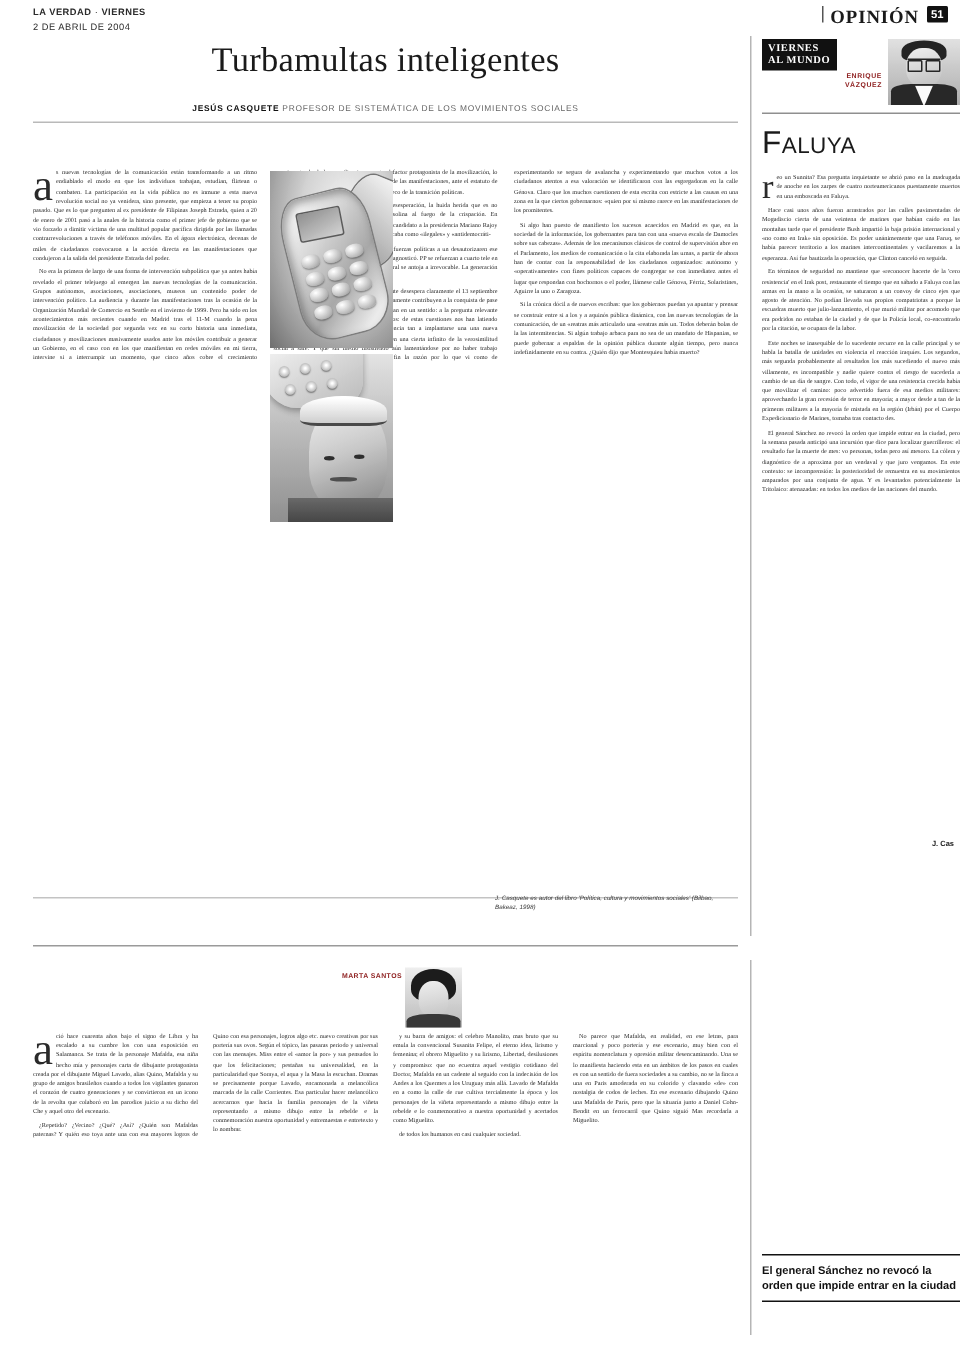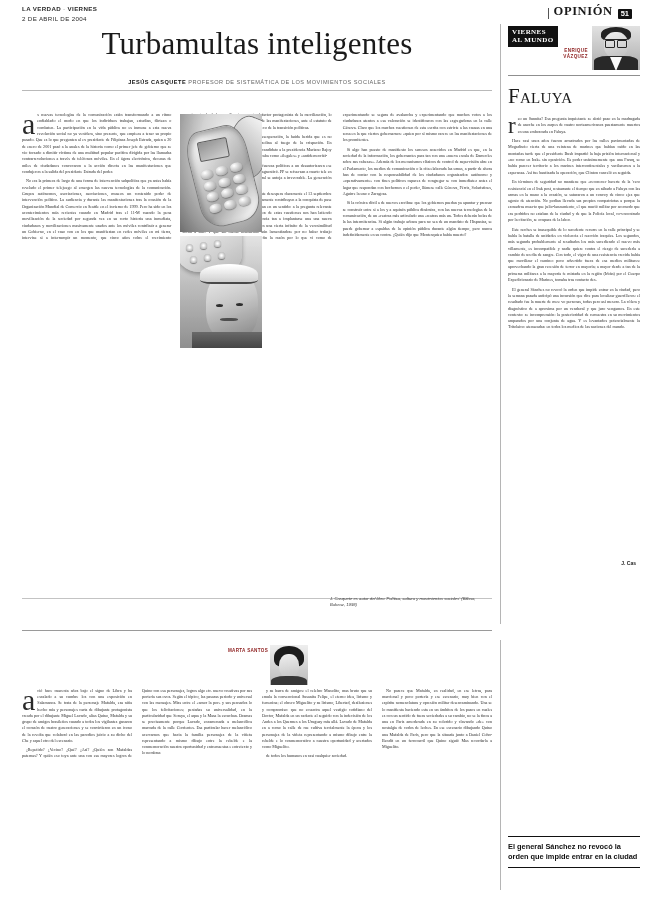--- a/index.html
+++ b/index.html
@@ -11,34 +11,34 @@
     overflow: hidden;
   }
   .page { position: relative; width: 650px; height: 902px; padding: 0; }
 
   
   .masthead { position: absolute; left: 22px; top: 5px; width: 300px; }
   .mh-line1 { font-family: "Liberation Sans", sans-serif; font-size: 6.2px; letter-spacing: .35px; color: #2b2b2b; }
   .mh-line1 b { font-weight: 700; }
   .mh-line2 { font-family: "Liberation Sans", sans-serif; font-size: 6.2px; letter-spacing: .35px; color: #2b2b2b; margin-top: 2.5px; }
 
-  .section-tag { position: absolute; right: 18px; top: 4px; display: flex; align-items: flex-end; gap: 5px; }
+  .section-tag { position: absolute; right: 18px; top: 4px; display: flex; align-items: flex-start; gap: 5px; }
   .section-rule { width: 1px; height: 11px; background: #555; }
   .section-name { font-family: "Liberation Serif", serif; font-weight: 700; font-size: 12.5px; letter-spacing: .6px; }
   .section-page {
     background: #111; color: #fff; font-family: "Liberation Sans", sans-serif;
     font-size: 7.5px; font-weight: 700; padding: 1.5px 3px 1.5px 3px; line-height: 1;
     border-radius: 1px;
   }
 
   
   .main-col { position: absolute; left: 22px; top: 28px; width: 470px; }
   .headline {
     font-family: "Liberation Serif", serif; font-weight: 400;
-    font-size: 31px; text-align: center; letter-spacing: .2px; line-height: 1.05;
+    font-size: 23px; text-align: center; letter-spacing: .2px; line-height: 1.05;
     margin-bottom: 18px;
   }
   .byline { text-align: center; font-family: "Liberation Sans", sans-serif; font-size: 5.6px; letter-spacing: .5px; }
   .byline .name { font-weight: 700; color: #111; }
   .byline .role { color: #666; }
   .byline-rule { border-top: .6px solid #b9b9b9; margin-top: 5px; }
 
   
   .body3 {
     position: absolute; left: 22px; top: 112px; width: 470px; height: 480px;
@@ -171,21 +171,21 @@
   .ap-suit { position: absolute; left: 2px; top: 30px; width: 44px; height: 16px; background: #2f2f2c; border-radius: 30% 30% 0 0; }
   .ap-shirt { position: absolute; left: 18px; top: 31px; width: 12px; height: 14px; background: #f1f1ee; clip-path: polygon(50% 100%, 0 0, 100% 0); }
   .author-name {
     position: absolute; right: 52px; top: 22px; text-align: right;
     font-family: "Liberation Sans", sans-serif; font-size: 4.6px; font-weight: 700;
     color: #8c1c1c; line-height: 1.3; letter-spacing: .4px;
   }
   .side-rule { border-top: 1px solid #8f8f8f; margin-top: 1px; }
 
   .side-headline {
-    font-family: Liberation Serif, serif; font-size: 21px; font-weight: 400;
+    font-family: Liberation Sans, sans-serif; font-size: 21px; font-weight: 400;
     letter-spacing: .3px; margin: 8px 0 7px 0; font-variant: small-caps;
   }
   .side-body { font-size: 4.15px; line-height: 1.52; text-align: justify; color: #2a2a2a; hyphens: auto; }
   .side-body p { margin-bottom: 3.2px; text-indent: 4px; }
   .side-body p.first { text-indent: 0; }
   .side-body p.first::first-letter {
     float: left; font-size: 23px; line-height: .78; padding: 1px 2px 0 0; font-weight: 400;
   }
   .pull-box {
     position: absolute; left: 508px; top: 836px; width: 132px;

